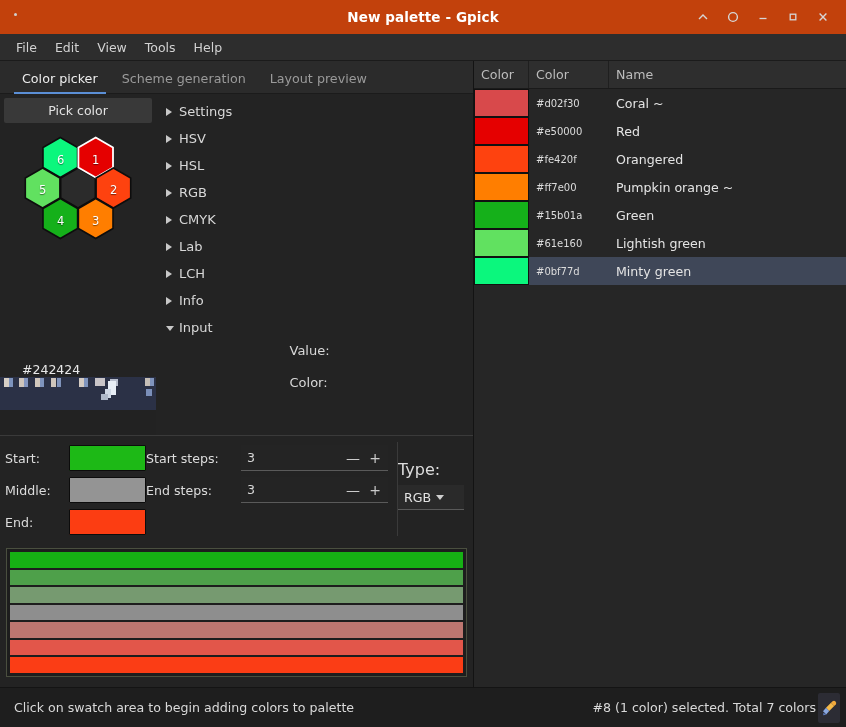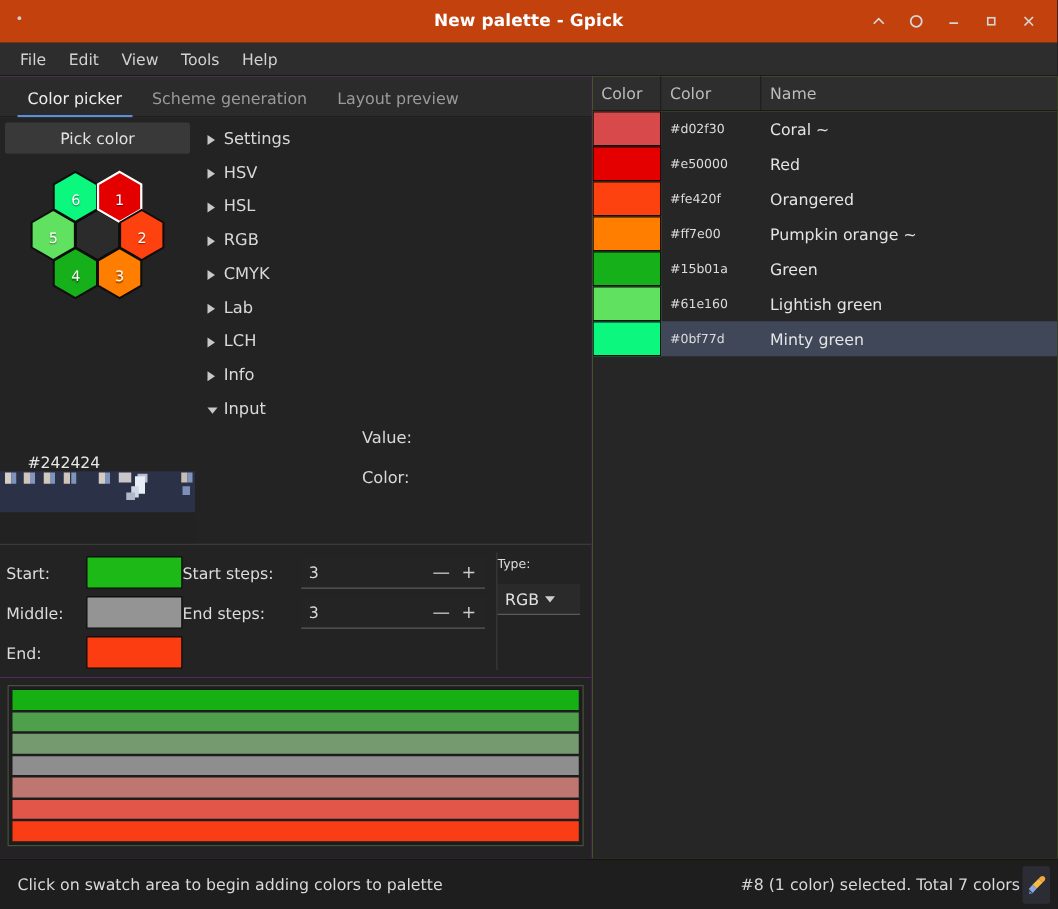--- a/index.html
+++ b/index.html
@@ -63,27 +63,27 @@
   
   .body {
     flex: 1 1 auto;
     display: flex;
     min-height: 0;
     background: #232323;
   }
   .left-pane {
     width: 474px; flex: 0 0 474px;
     display: flex; flex-direction: column;
-    background: #d946ef;
+    background: #4d7c0f;
     border-right: 1px solid #131313;
     min-height: 0;
   }
   .right-pane {
     flex: 1 1 auto;
-    background: #84cc16;
+    background: #3b82f6;
     display: flex; flex-direction: column;
     min-width: 0;
   }
 
   
   .tabs {
     height: 33px; flex: 0 0 33px;
     display: flex; align-items: flex-end;
     background: #2b2b2b;
     border-bottom: 1px solid #1b1b1b;
@@ -220,21 +220,21 @@
     display: flex; align-items: center;
     padding: 0 2px 0 6px;
   }
   .gs-val { flex: 1 1 auto; font-size: 12.6px; color: #d8d8d8; }
   .gs-btn {
     width: 22px; height: 22px;
     display: flex; align-items: center; justify-content: center;
     color: #cbcbcb; font-size: 14px; line-height: 1;
   }
   .gc-type { flex: 1 1 auto; padding-left: 4px; }
-  .gt-lbl { font-size: 10px; color: #dcdcdc; height: 22px; line-height: 20px; }
+  .gt-lbl { font-size: 16px; color: #dcdcdc; height: 22px; line-height: 20px; margin-top: 18px; }
   .gt-combo {
     margin-top: 3px; width: 66px; height: 25px;
     background: #2a2a2a; border-bottom: 1px solid #5a5a5a;
     display: flex; align-items: center; gap: 5px;
     padding: 0 6px;
   }
   .gt-txt { font-size: 12.6px; color: #e2e2e2; }
   .gt-caret { width: 0; height: 0; border-left: 4px solid transparent;
     border-right: 4px solid transparent; border-top: 5px solid #cfcfcf; }
   .gc-divider {

